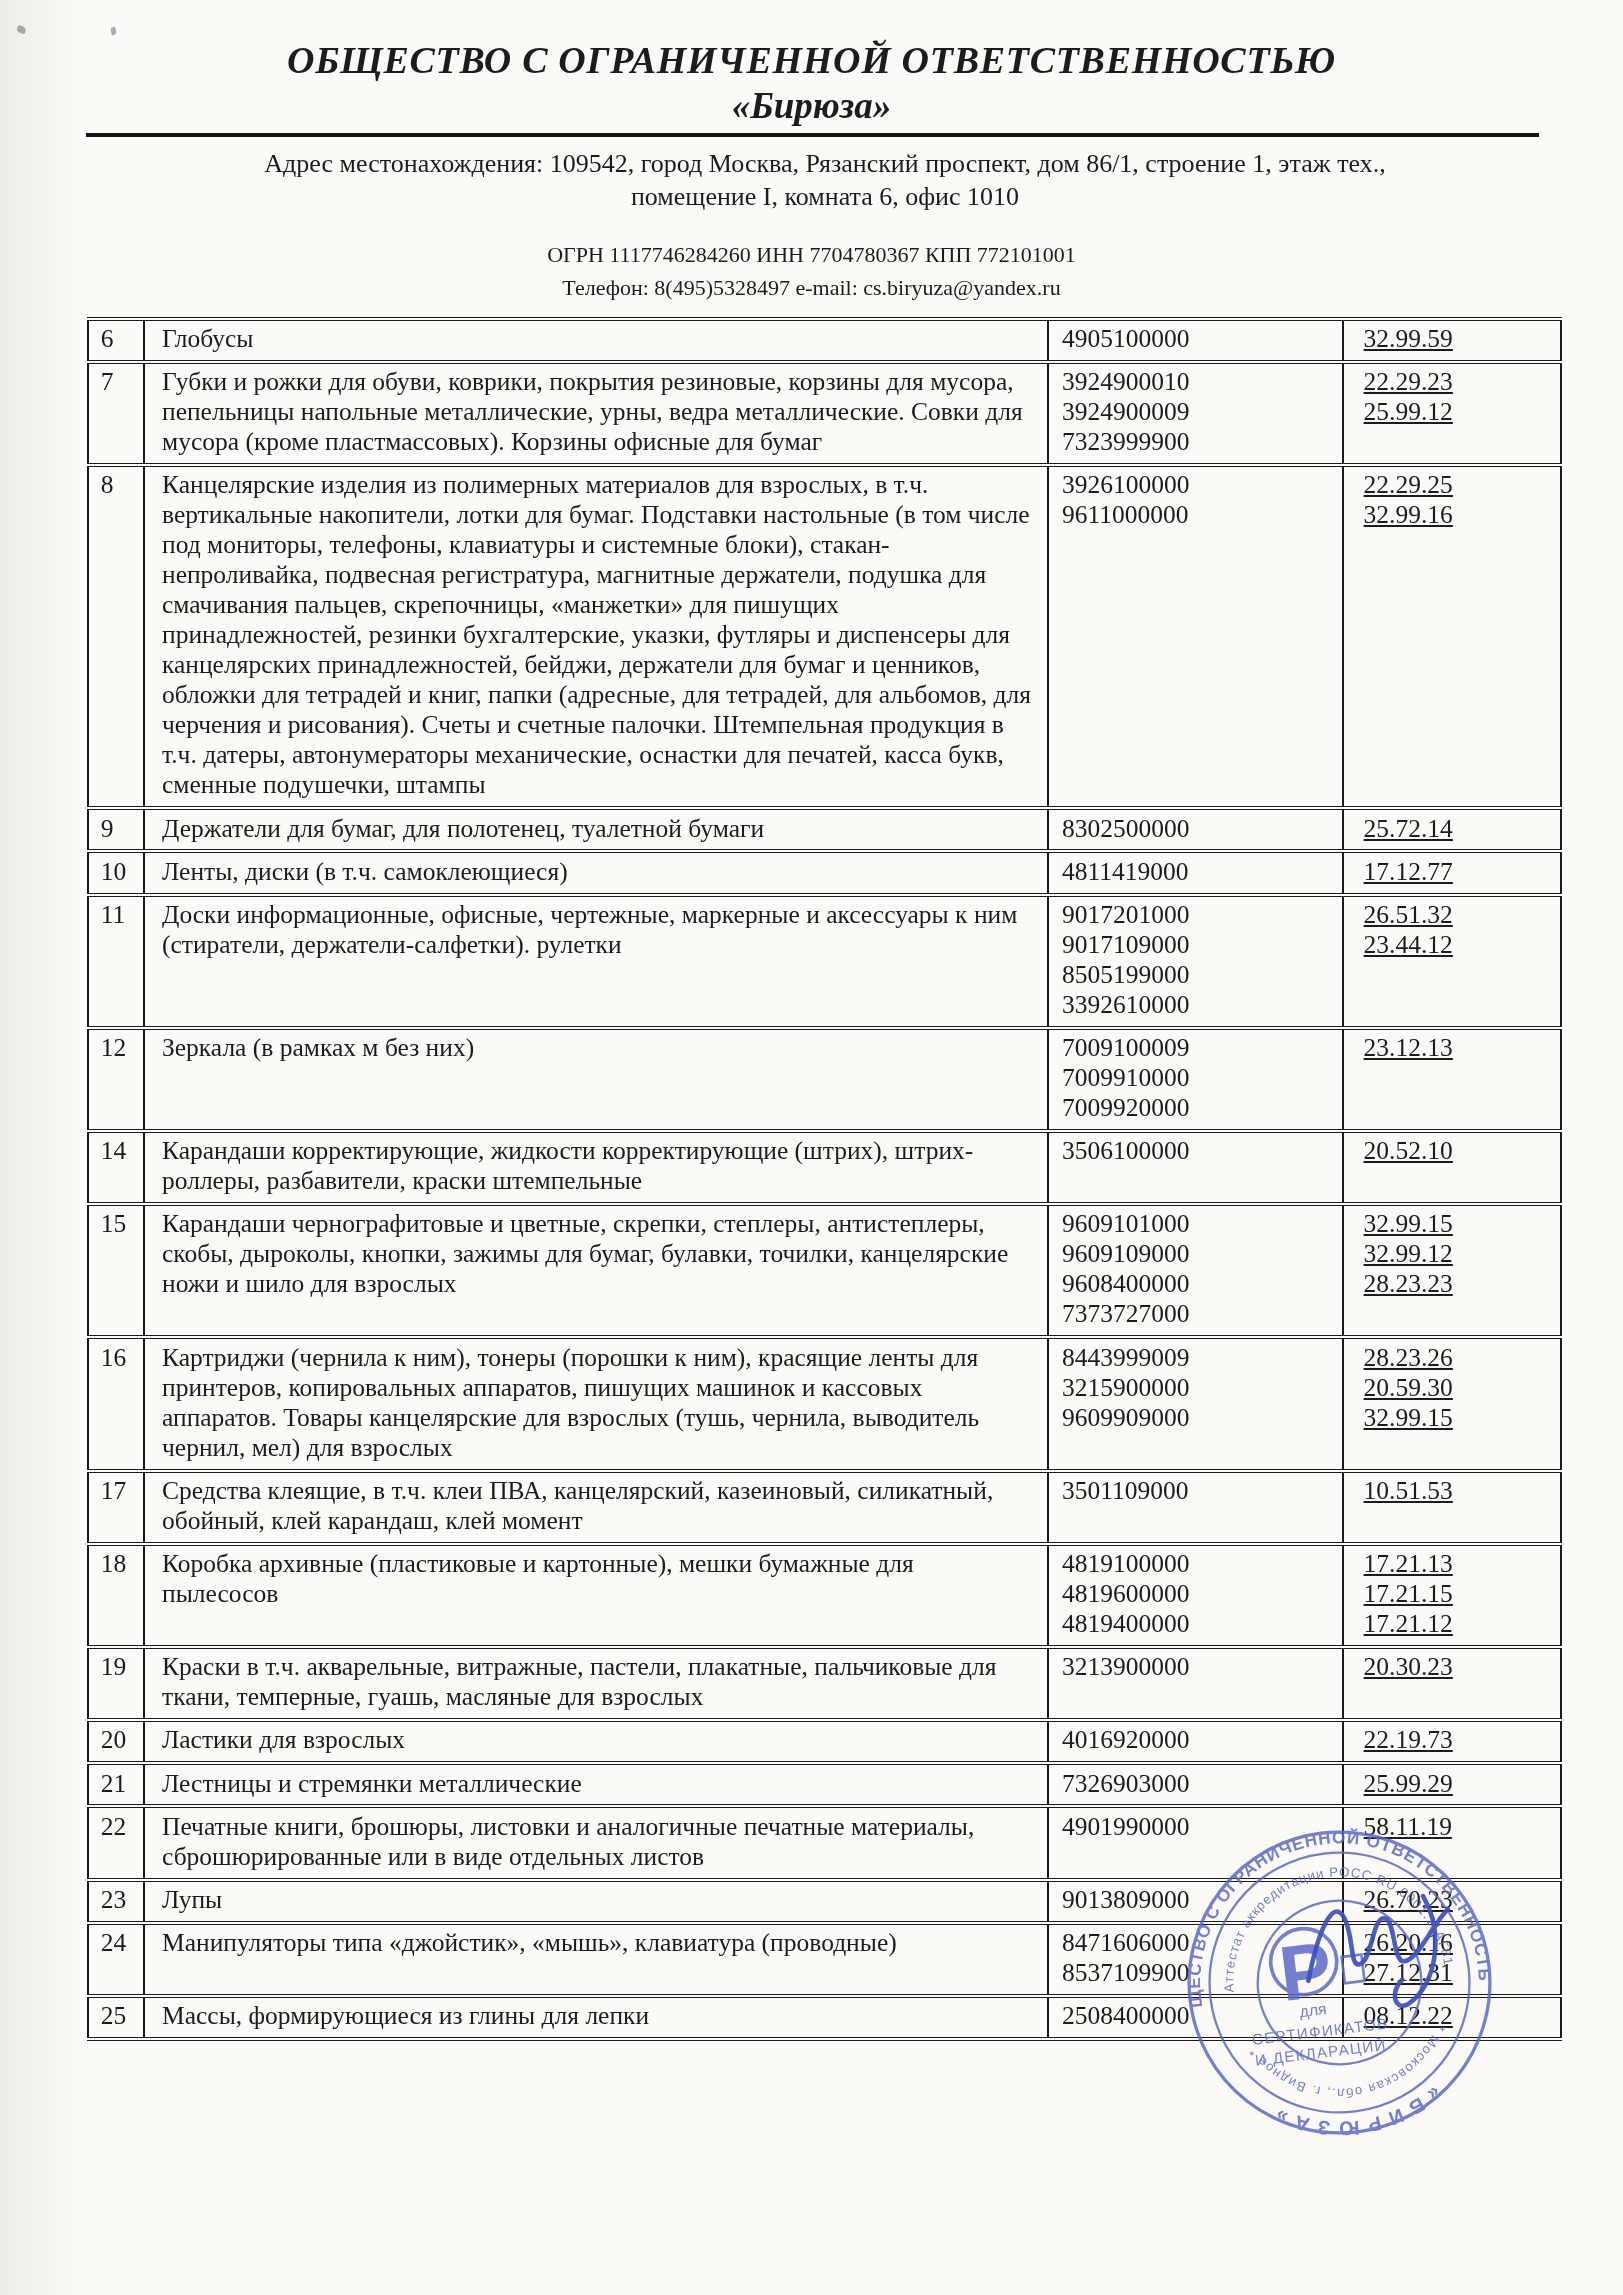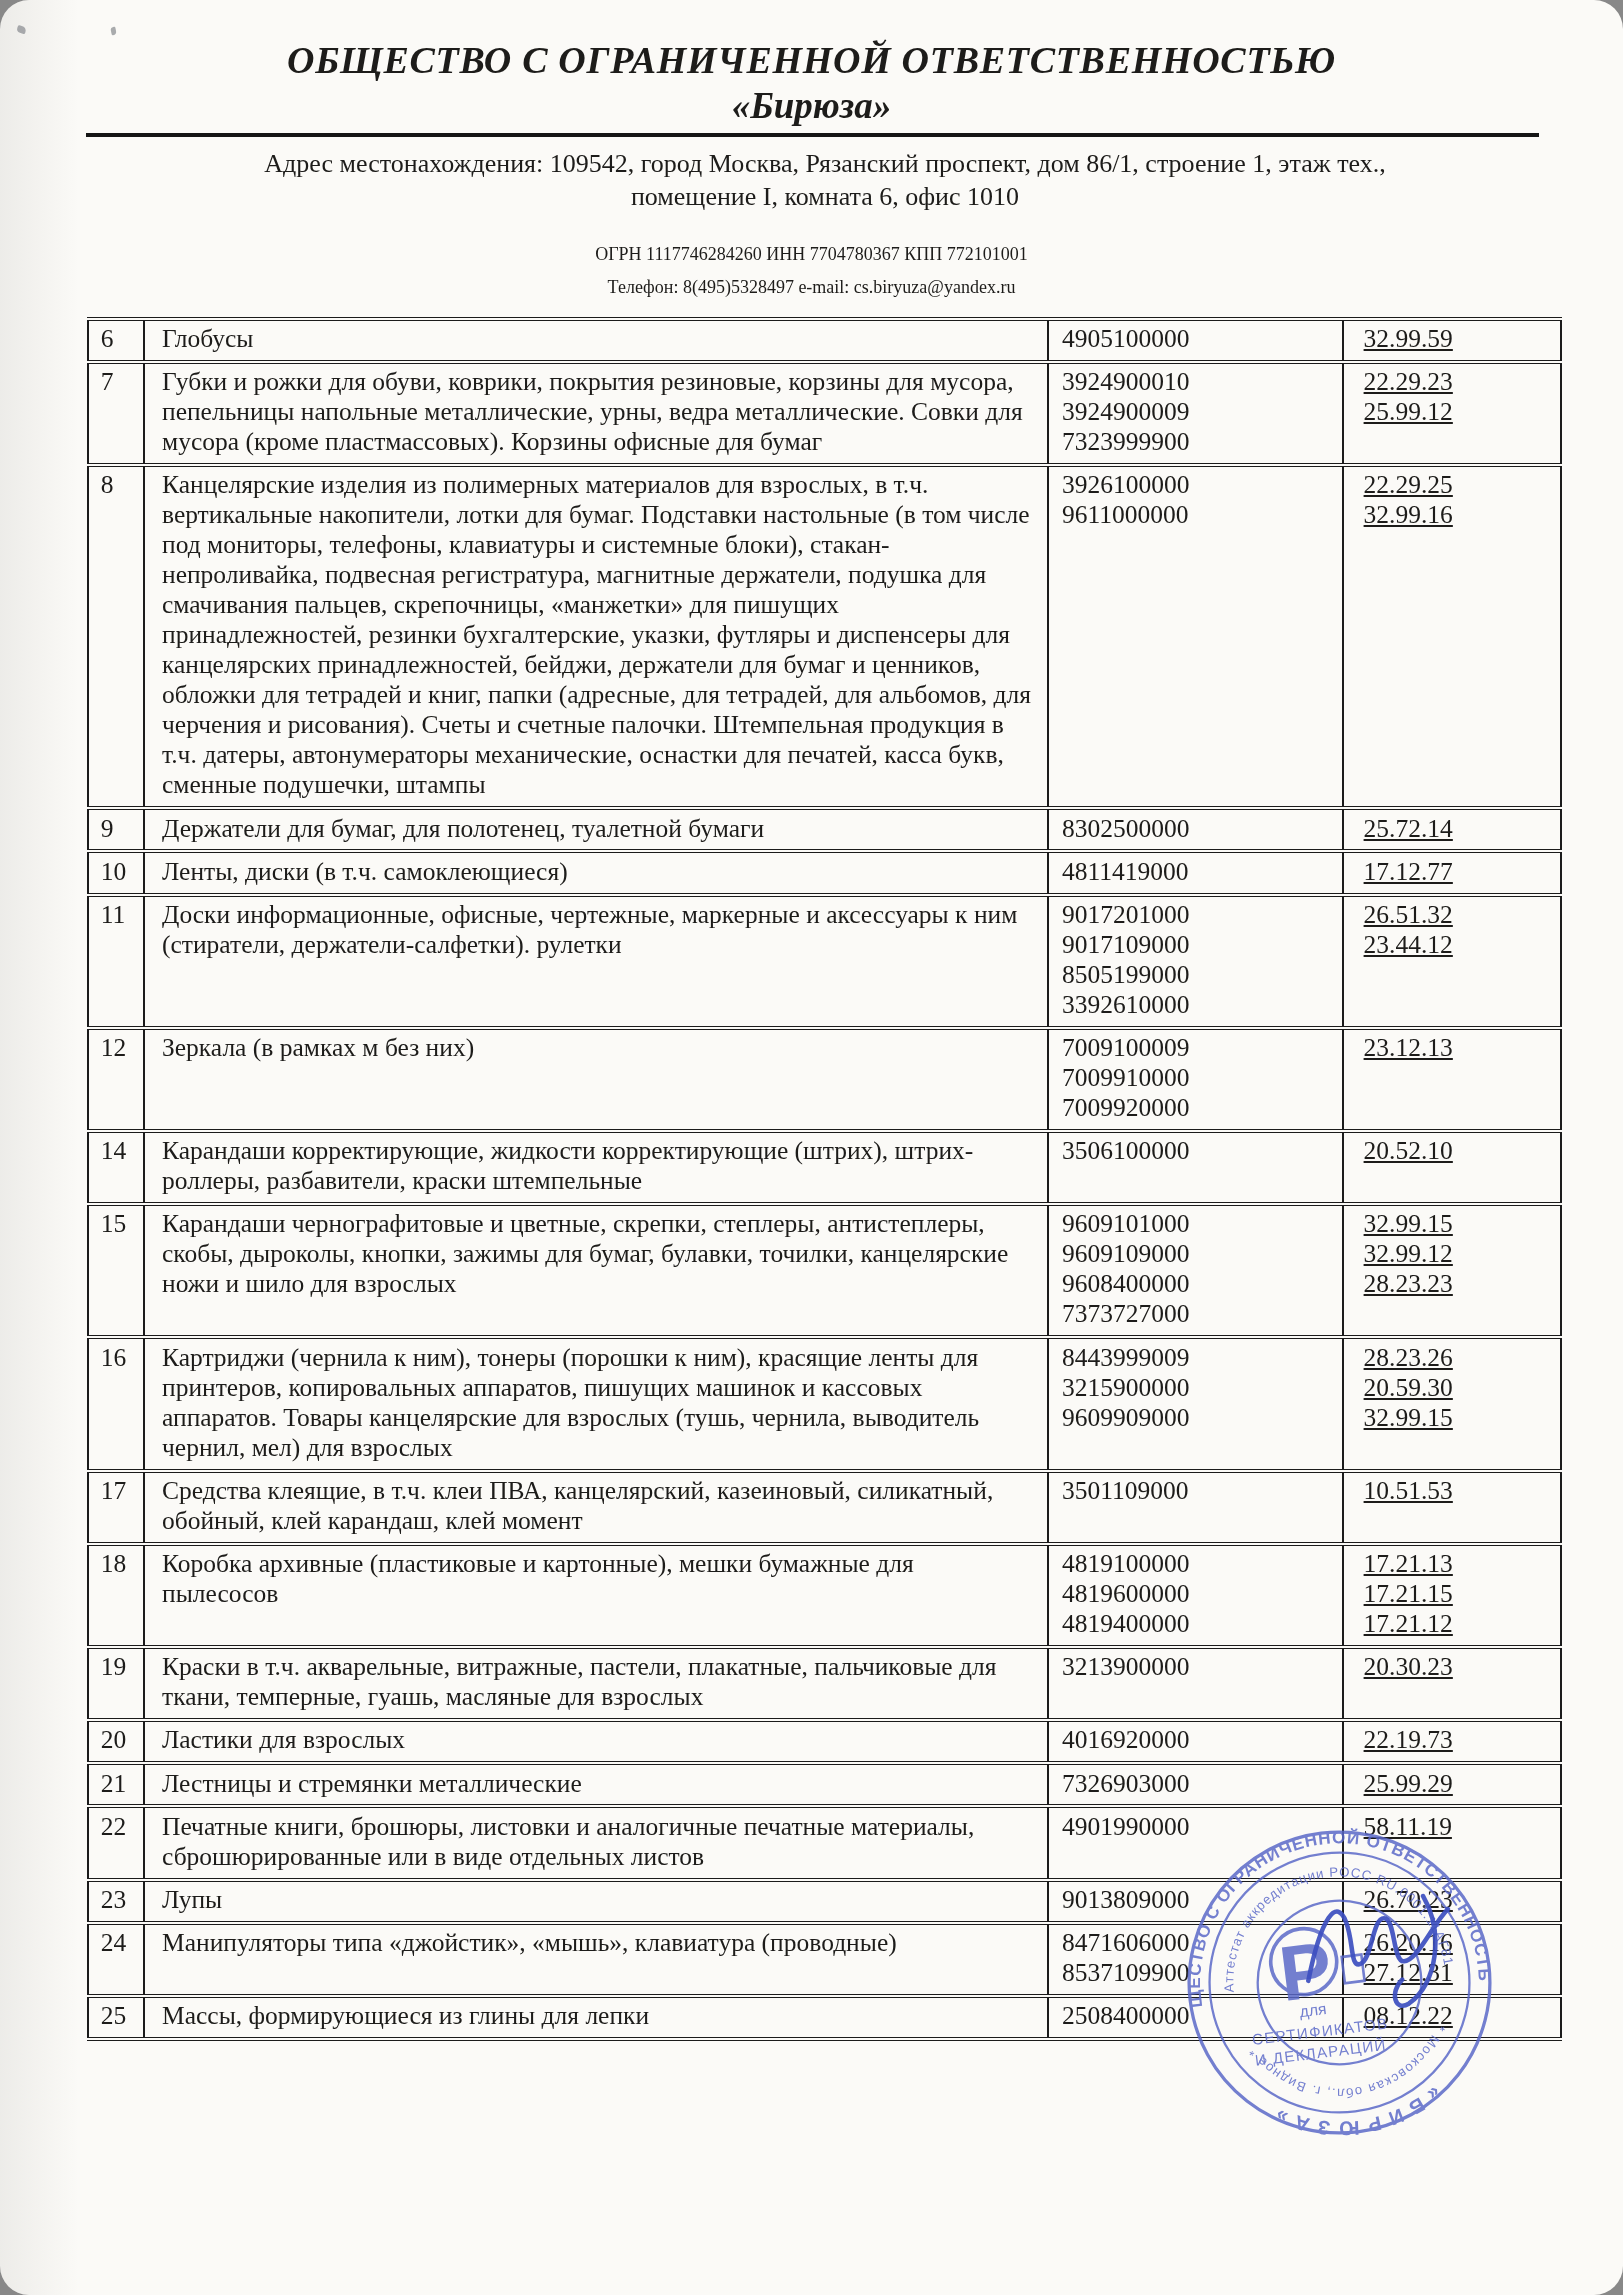--- a/index.html
+++ b/index.html
@@ -4,38 +4,37 @@
 <title>Scanned document</title>
 <style>
   html,body{margin:0;padding:0;background:#888;}
   .page{
     position:relative;
     width:1623px;height:2295px;
     background:#fbfaf7;
     overflow:hidden;
     font-family:"Liberation Serif","DejaVu Serif",serif;
     color:#1d1c1a;
-    border-radius:29px;
   }
   .page::before{ 
     content:"";position:absolute;left:0;top:0;bottom:0;width:79px;
     background:linear-gradient(90deg,rgba(150,150,145,.14),rgba(150,150,145,0));
     pointer-events:none;
   }
   
   .speck{position:absolute;background:#8d9094;opacity:.75;}
   .speck.s1{left:17px;top:26px;width:8.5px;height:7.2px;border-radius:2px 4.6px 1.3px 3.9px;transform:rotate(18deg);}
   .speck.s2{left:111px;top:27px;width:5.2px;height:7.9px;border-radius:3.3px 1.3px 3.9px 1.3px;transform:rotate(-12deg);}
 
   .header{padding-top:37px;text-align:center;}
   .title-line1{font-size:38px;font-weight:bold;font-style:italic;letter-spacing:0.7px;line-height:47px;}
   .title-line2{font-size:37px;font-weight:bold;font-style:italic;line-height:43px;}
   .rule{height:4.6px;background:#151515;margin:5.9px 84px 0 86px;}
   .addr-block{margin-top:9.2px;font-size:26px;line-height:33px;padding-left:27px;}
-  .reg-block{margin-top:25px;font-size:18px;line-height:33px;}
+  .reg-block{margin-top:25px;font-size:22px;line-height:33px;}
 
   table.items{
     border-collapse:collapse;
     table-layout:fixed;
     margin:13px 0 0 87px;
     width:1474px;
     font-size:25.5px;
     line-height:30px;
   }
   table.items{border-top:4.6px double #1b1b1b;border-bottom:4.6px double #1b1b1b;border-left:2px solid #1b1b1b;border-right:2px solid #1b1b1b;}

